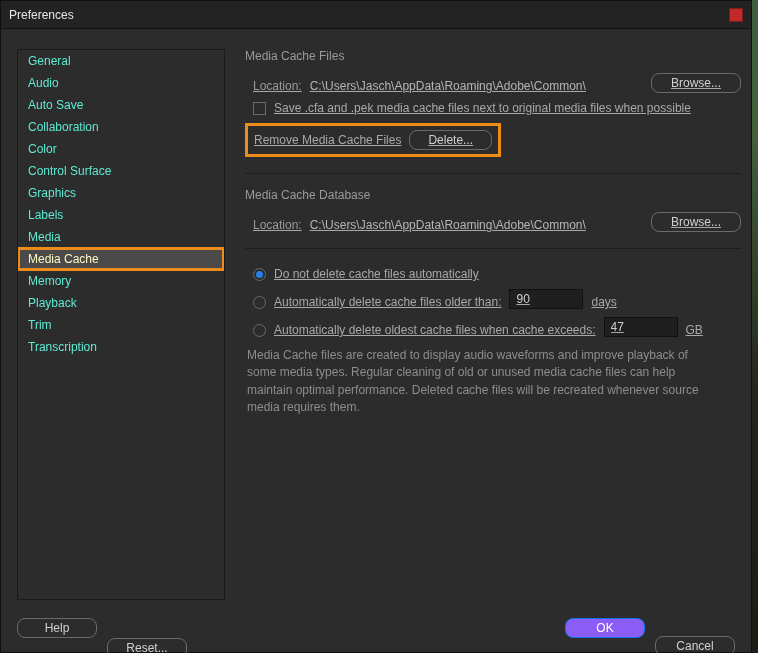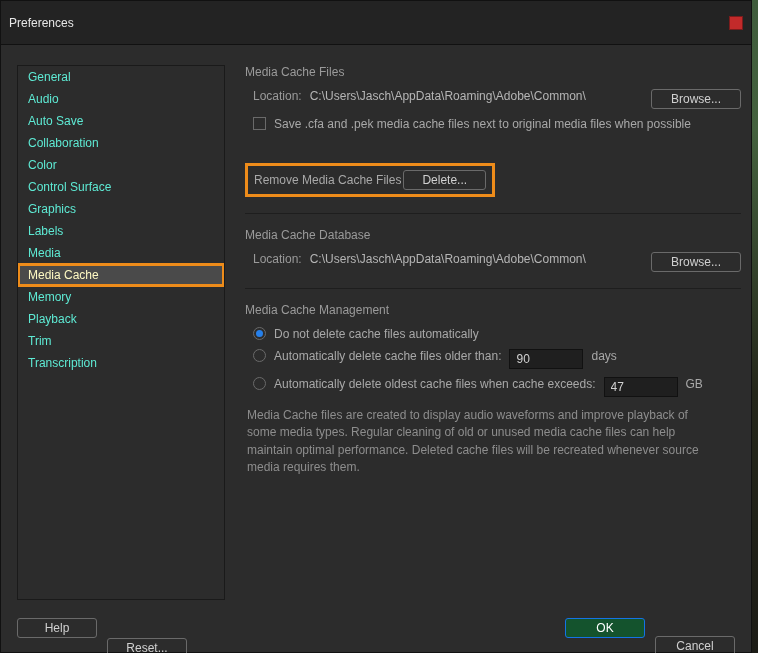--- a/index.html
+++ b/index.html
@@ -15,21 +15,21 @@
   
   .edge { position:absolute; right:0; top:0; width:6px; height:100%; background: linear-gradient(#3f5c3c,#44613e 20%, #24261a 60%, #1c1c16); }
   .window {
     width: 752px; height: 653px;
     background: #232323;
     border: 1px solid #111;
     display: flex; flex-direction: column;
     position: relative;
   }
   .titlebar {
-    height: 44px;
+    height: 28px;
     background: #232323;
     border-bottom: 1px solid #111;
     display: flex; align-items: center;
     padding: 0 8px;
     color: #e6e6e6;
     font-size: 12px;
   }
   .titlebar .spacer { flex:1; }
   .close-btn {
     width: 14px; height: 14px;
@@ -74,40 +74,41 @@
   .group-title {
     color: #9a9a9a;
     font-size: 12px;
     margin-bottom: 6px;
   }
   .group {
     border-bottom: 1px solid #1e1e1e;
     padding-bottom: 12px;
   }
   .row {
-    display:flex; align-items:flex-start;
+    display:flex; align-items:flex-end;
     gap: 8px;
     padding: 4px 0 4px 8px;
     font-size: 12px;
+    text-decoration: underline;
   }
   .row-label { color:#9a9a9a; }
   .row-value { color:#b5b5b5; flex:1; }
   .pill-btn {
     min-width: 90px;
     padding: 2px 18px;
     border: 1px solid #6a6a6a;
-    border-radius: 3px;
+    border-radius: 8px;
     background: transparent;
     color: #d0d0d0;
     font-size: 12px;
     text-align:center;
     cursor: pointer;
   }
   .pill-btn.primary {
-    background: #14532d;
+    background: #8b5cf6;
     border-color: #1473e6;
     color: #fff;
   }
   .chk {
     width: 13px; height: 13px;
     border: 1px solid #6a6a6a;
     background: transparent;
     display:inline-block;
     flex-shrink:0;
   }
@@ -127,23 +128,22 @@
     width: 74px;
     background: #1f1f1f;
     border: 1px solid #111;
     color: #d0d0d0;
     padding: 2px 6px;
     font-size: 12px;
   }
   .highlight-box {
     border: 3px solid #ee8c1a;
     padding: 4px 6px;
-    display:flex; align-items:center; gap: 2px;
+    display:flex; align-items:center; gap: 8px;
     width: fit-content;
-    margin-top: 24px;
   }
   .desc {
     color:#8d8d8d;
     font-size:12px;
     line-height:1.45;
     padding: 6px 40px 0 2px;
   }
   .footer {
     height: 44px;
     display:flex; align-items:center;
@@ -209,21 +209,20 @@
       <div class="group">
         <div class="group-title">Media Cache Database</div>
         <div class="row">
           <span class="row-label">Location:</span>
           <span class="row-value">C:\Users\Jasch\AppData\Roaming\Adobe\Common\</span>
           <span class="pill-btn">Browse...</span>
         </div>
       </div>
 
       <div>
-        <div class="group-title">Media Cache Management</div>
         <div class="row">
           <span class="radio checked"></span>
           <span>Do not delete cache files automatically</span>
         </div>
         <div class="row">
           <span class="radio"></span>
           <span>Automatically delete cache files older than:</span>
           <input class="num-input" value="90" style="">
           <span>days</span>
         </div>

